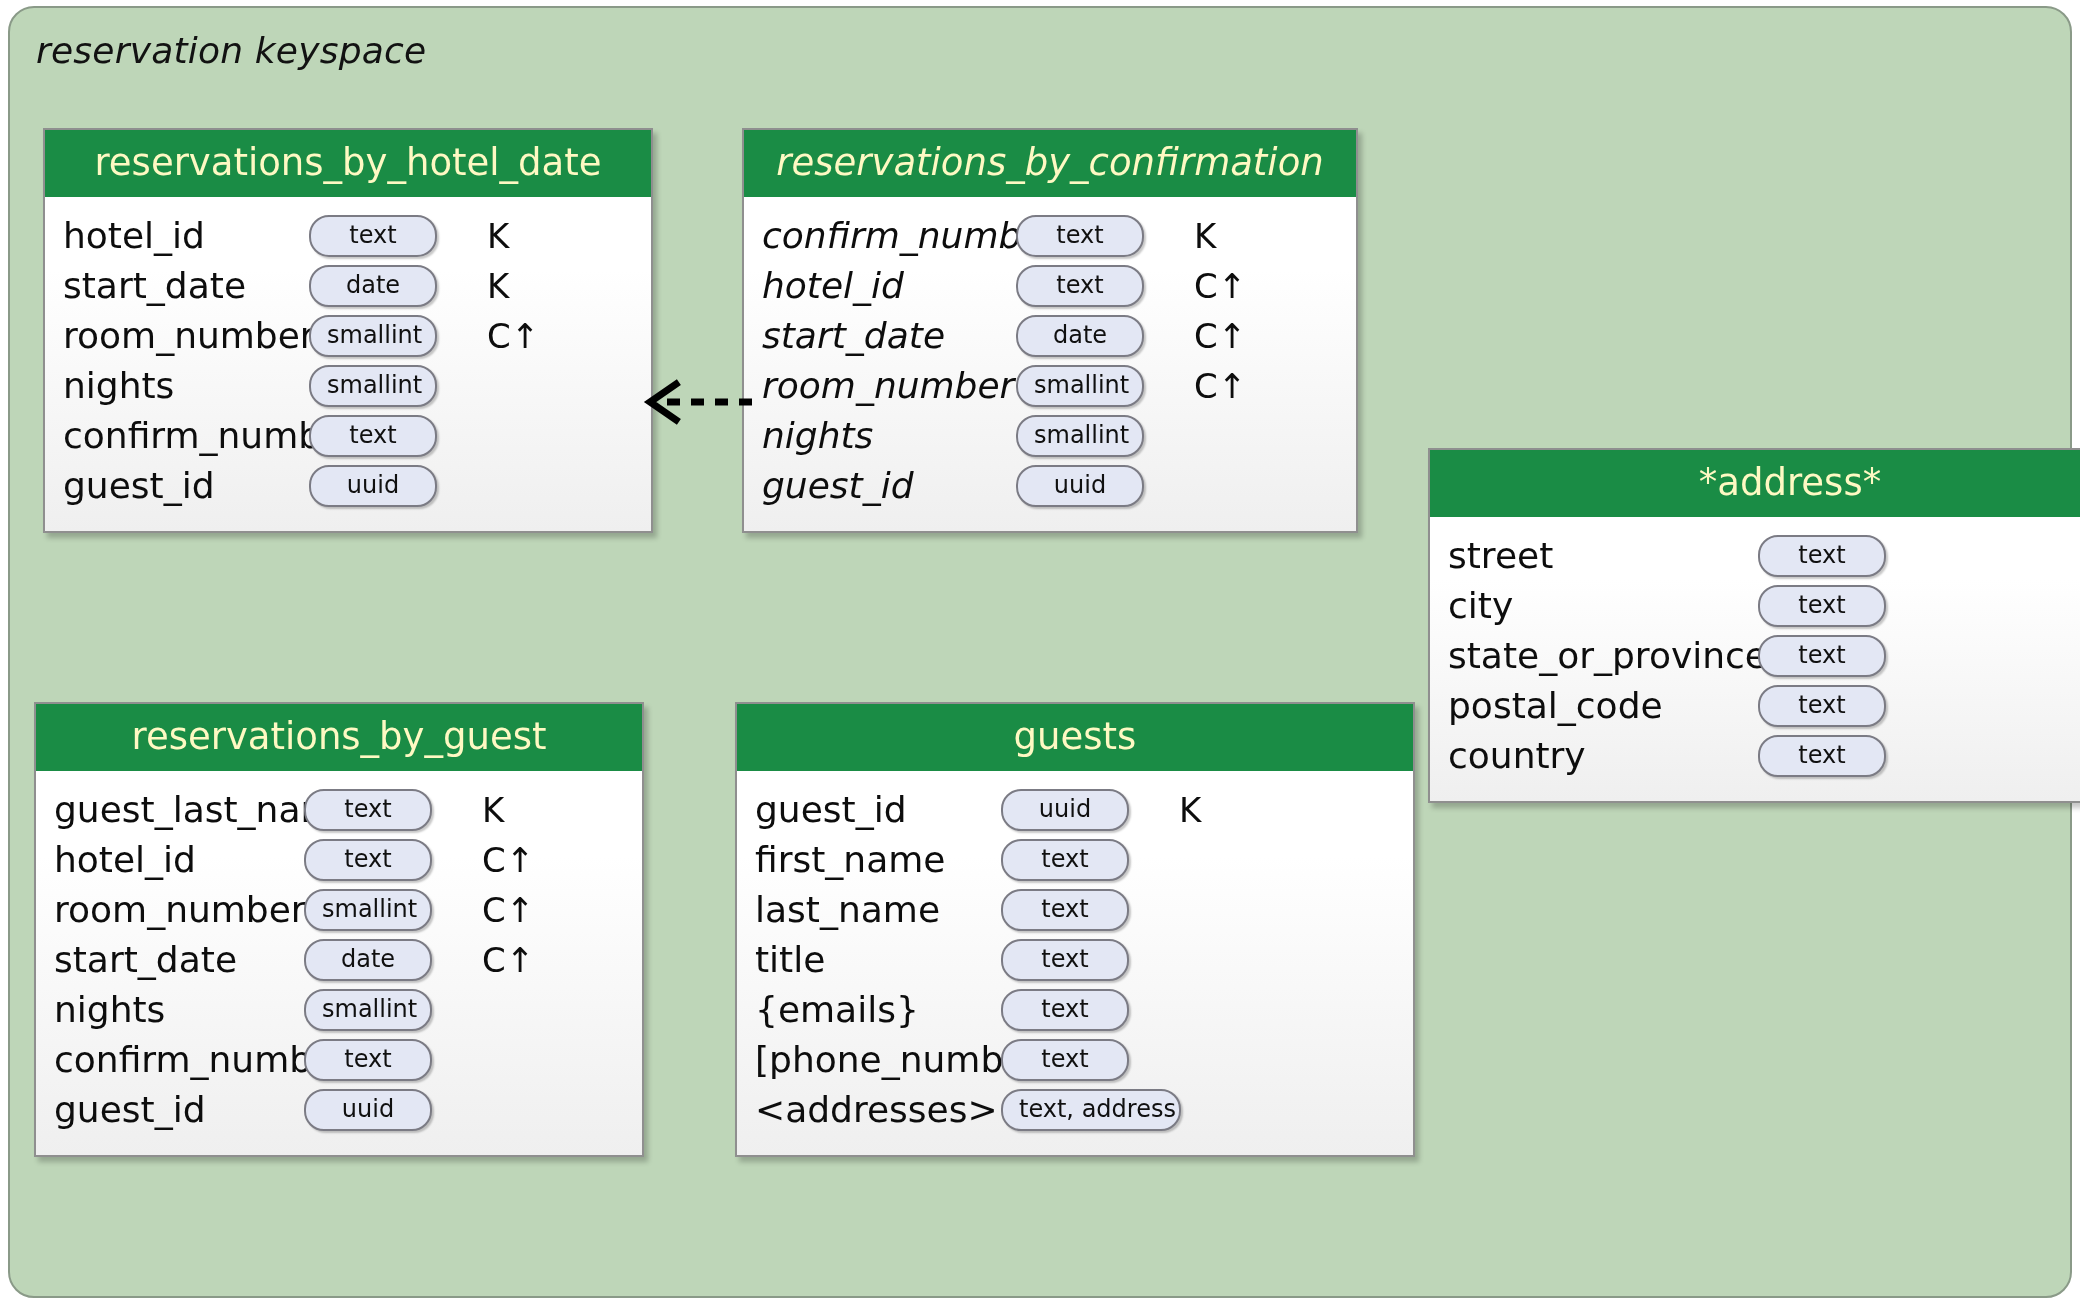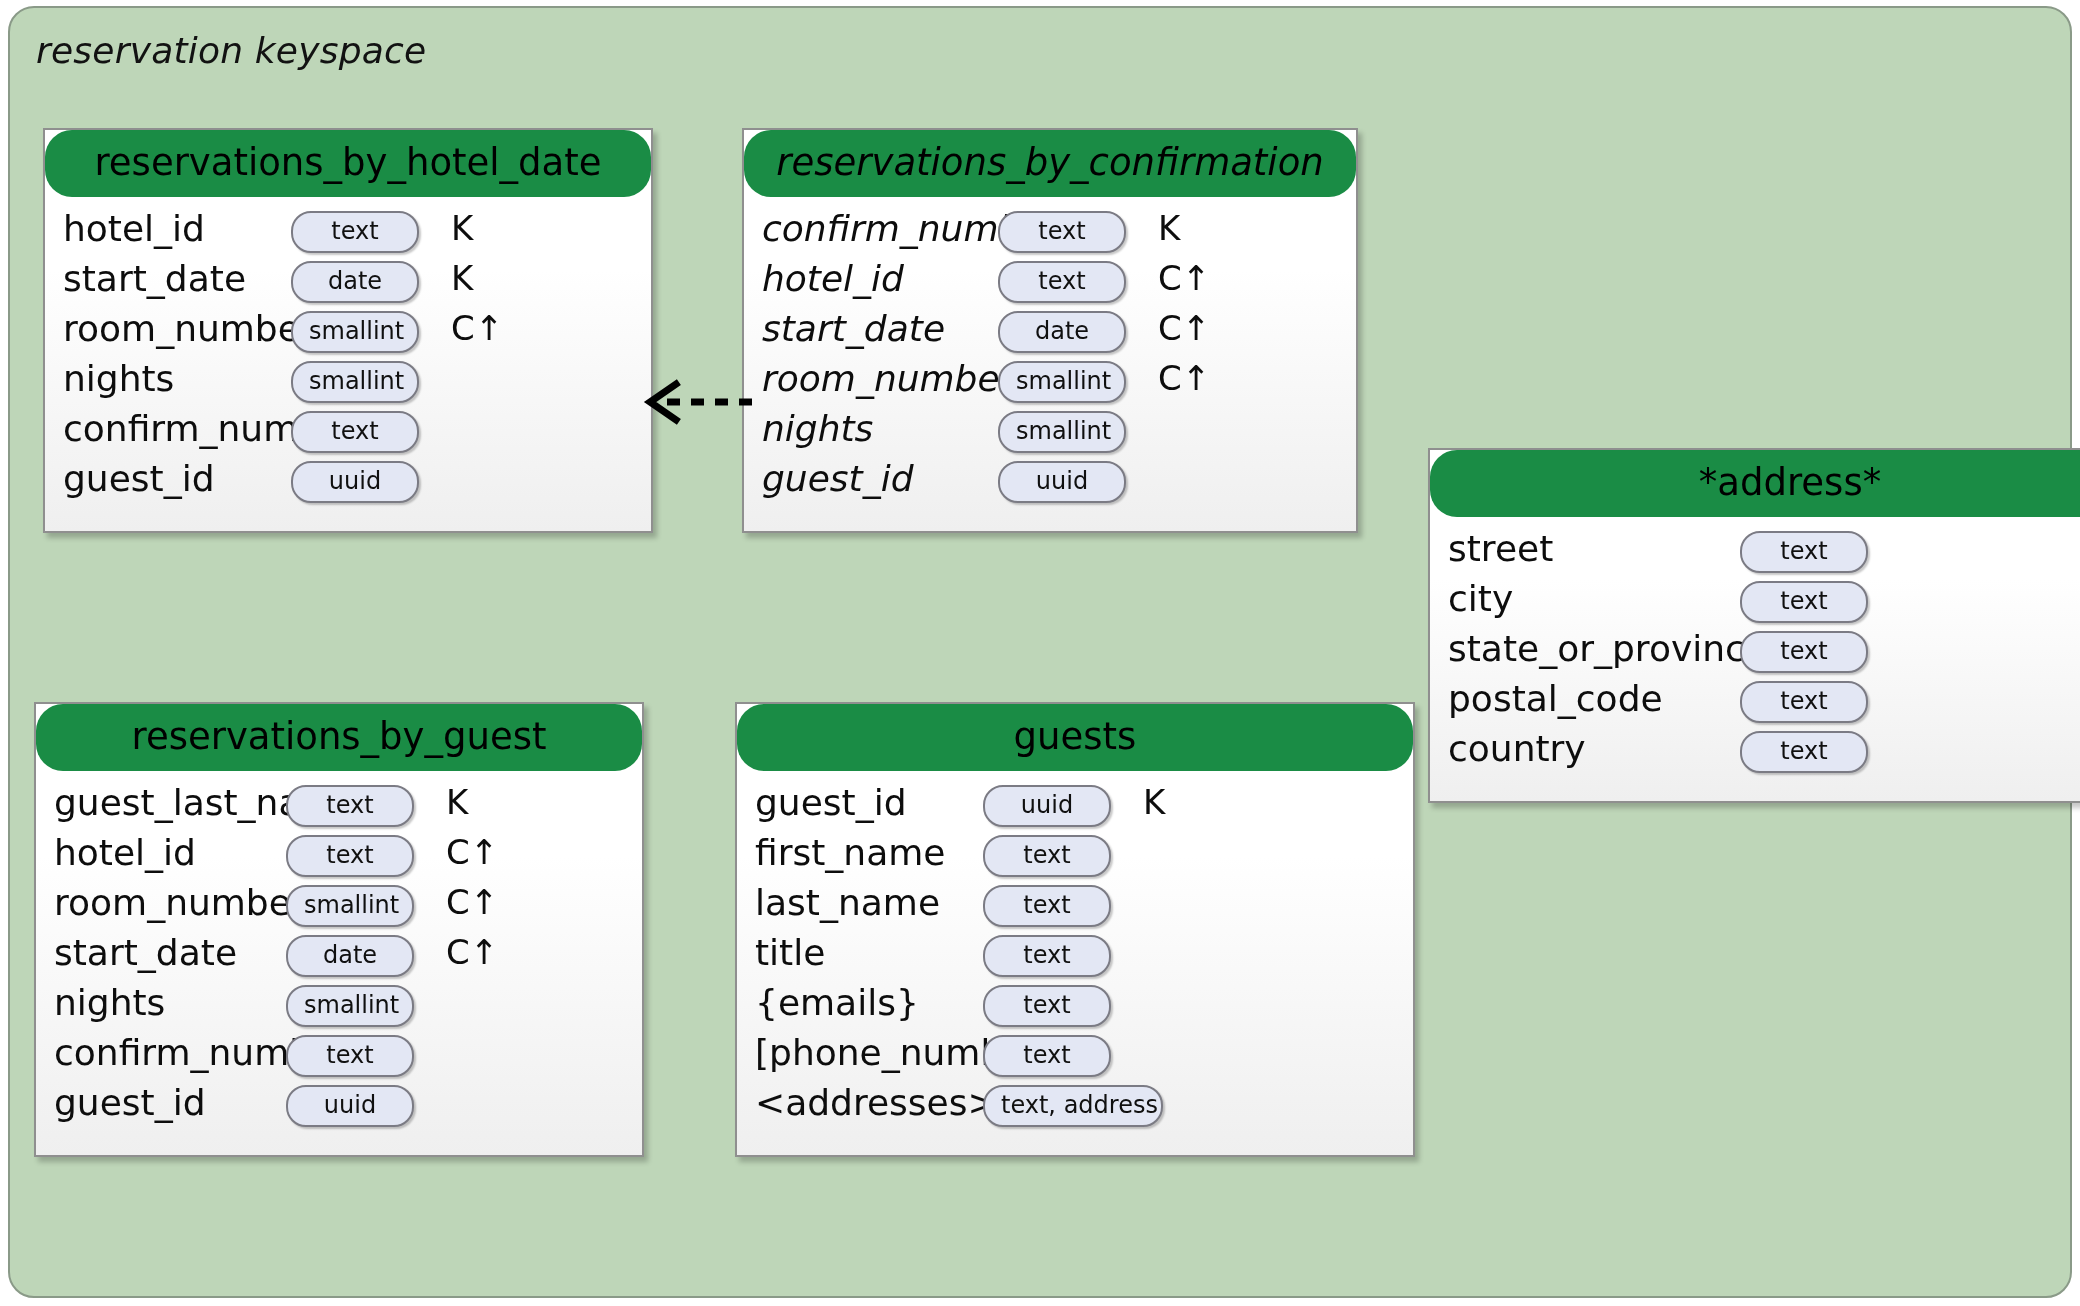--- a/index.html
+++ b/index.html
@@ -44,44 +44,44 @@
   
   .table-card {
     position: absolute;
     background: #ffffff;
     border: 2px solid #8f8f8f;
     box-shadow: 4px 5px 5px rgba(0,0,0,0.22);
   }
 
   .table-header {
     background: #1a8c45;
-    color: #000000;
+    color: #fef9c3;
     text-align: center;
     font-size: 37px;
     line-height: 1.0;
     padding: 14px 10px 16px 10px;
     white-space: nowrap;
     overflow: hidden;
-    border-radius: 27px;
   }
 
   .table-header.italic { font-style: italic; }
 
   .table-body {
     background: linear-gradient(to bottom, #ffffff 0%, #ffffff 22%, #efefef 100%);
     padding: 14px 0 20px 0;
   }
 
   
   .field-row {
     display: flex;
-    align-items: flex-start;
+    align-items: center;
     height: 50px;
     padding-left: 18px;
     padding-right: 10px;
+    gap: 18px;
   }
 
   .field-name {
     font-size: 36px;
     color: #0d0d0d;
     white-space: nowrap;
     line-height: 1;
   }
 
   .field-row.italic .field-name { font-style: italic; }

